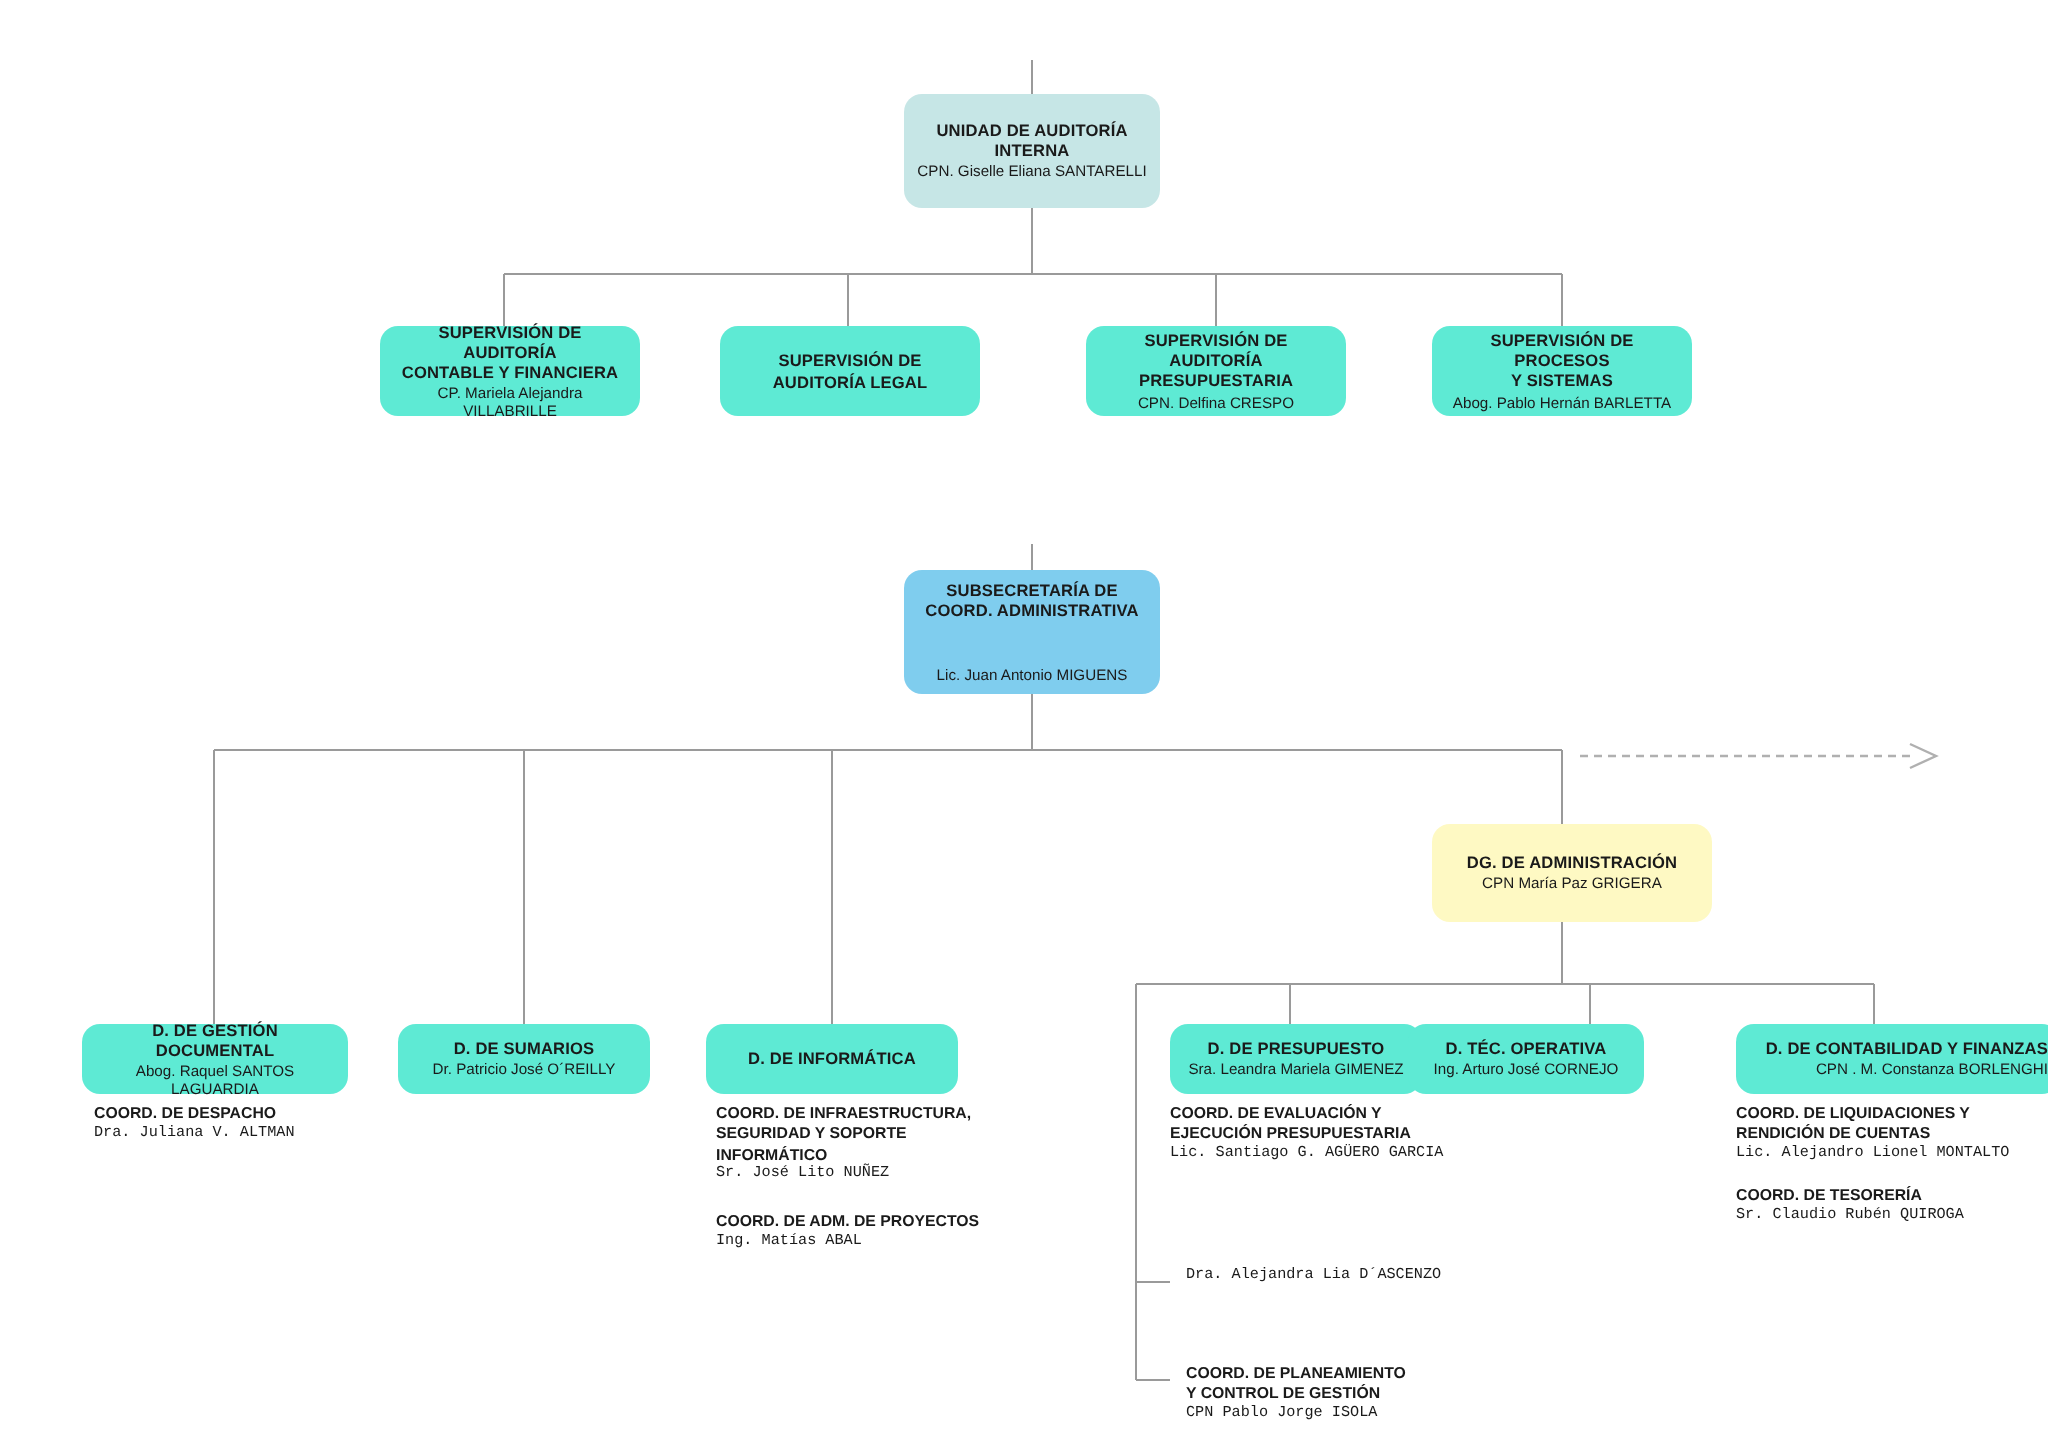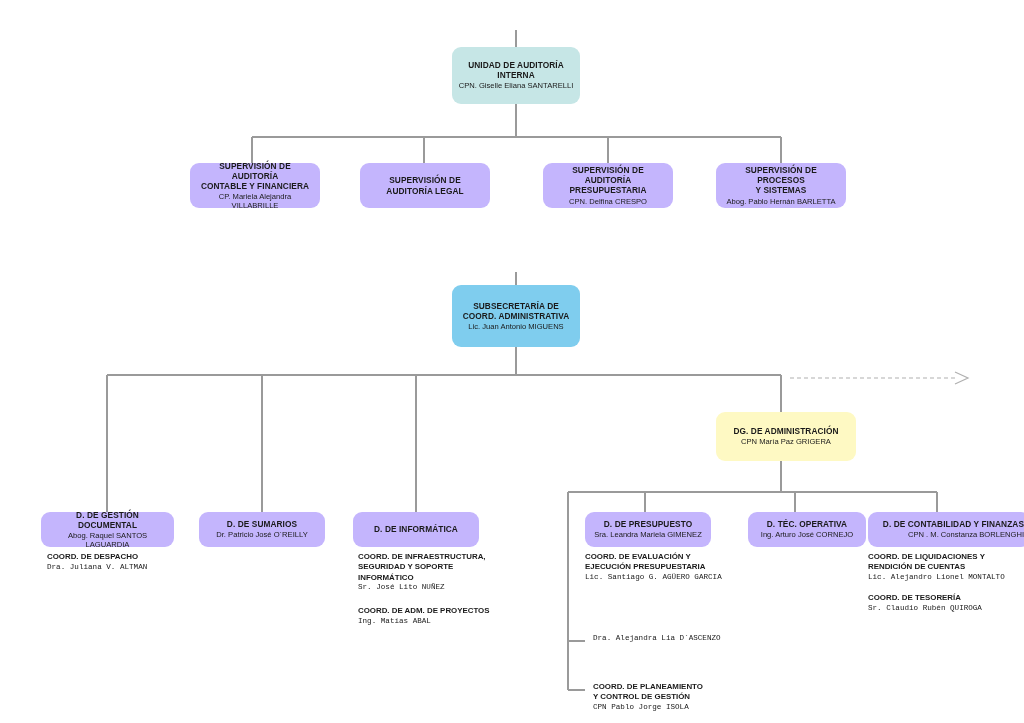--- a/index.html
+++ b/index.html
@@ -43,21 +43,21 @@
     font-size: 8.3px;
     letter-spacing: 0.01em;
     white-space: pre-line;
   }
   .node .person {
     font-size: 7.6px;
     font-weight: normal;
     margin-top: 1px;
     white-space: pre-line;
   }
-  .cyan   { background: #c4b5fd; }
+  .cyan   { background: #5eead4; }
   .teal   { background: #c6e6e6; }
   .blue   { background: #7fcdee; }
   .grayteal { background: #fef9c3; }
 
   .coord {
     position: absolute;
     text-align: left;
     line-height: 1.3;
   }
   .coord .ctitle {
@@ -138,21 +138,21 @@
 AUDITORÍA PRESUPUESTARIA</div>
     <div class="person">CPN. Delfina CRESPO</div>
   </div>
 
   <div class="node cyan" style="left:716px; top:163px; width:130px; height:45px;">
     <div class="title">SUPERVISIÓN DE PROCESOS
 Y SISTEMAS</div>
     <div class="person">Abog. Pablo Hernán BARLETTA</div>
   </div>
 
-  <div class="node blue" style="left:452px; top:285px; width:128px; height:62px;">
+  <div class="node blue" style="left:452px; top:285px; width:128px; height:62px;justify-content:space-between;">
     <div class="title">SUBSECRETARÍA DE
 COORD. ADMINISTRATIVA</div>
     <div class="person">Lic. Juan Antonio MIGUENS</div>
   </div>
 
   <div class="node grayteal" style="left:716px; top:412px; width:140px; height:49px;">
     <div class="title">DG. DE ADMINISTRACIÓN</div>
     <div class="person">CPN María Paz GRIGERA</div>
   </div>
 
@@ -168,21 +168,21 @@
 
   <div class="node cyan" style="left:353px; top:512px; width:126px; height:35px;">
     <div class="title">D. DE INFORMÁTICA</div>
   </div>
 
   <div class="node cyan" style="left:585px; top:512px; width:126px; height:35px;">
     <div class="title">D. DE PRESUPUESTO</div>
     <div class="person">Sra. Leandra Mariela GIMENEZ</div>
   </div>
 
-  <div class="node cyan" style="left:748px; top:512px; width:118px; height:35px;text-align:center;">
+  <div class="node cyan" style="left:704px; top:512px; width:118px; height:35px;text-align:center;">
     <div class="title">D. TÉC. OPERATIVA</div>
     <div class="person">Ing. Arturo José CORNEJO</div>
   </div>
 
   <div class="node cyan" style="left:868px; top:512px; width:162px; height:35px;align-items:flex-end;">
     <div class="title">D. DE CONTABILIDAD Y FINANZAS</div>
     <div class="person">CPN . M. Constanza BORLENGHI</div>
   </div>
 
   <div class="coord" style="left:47px; top:552px; width:160px;">

